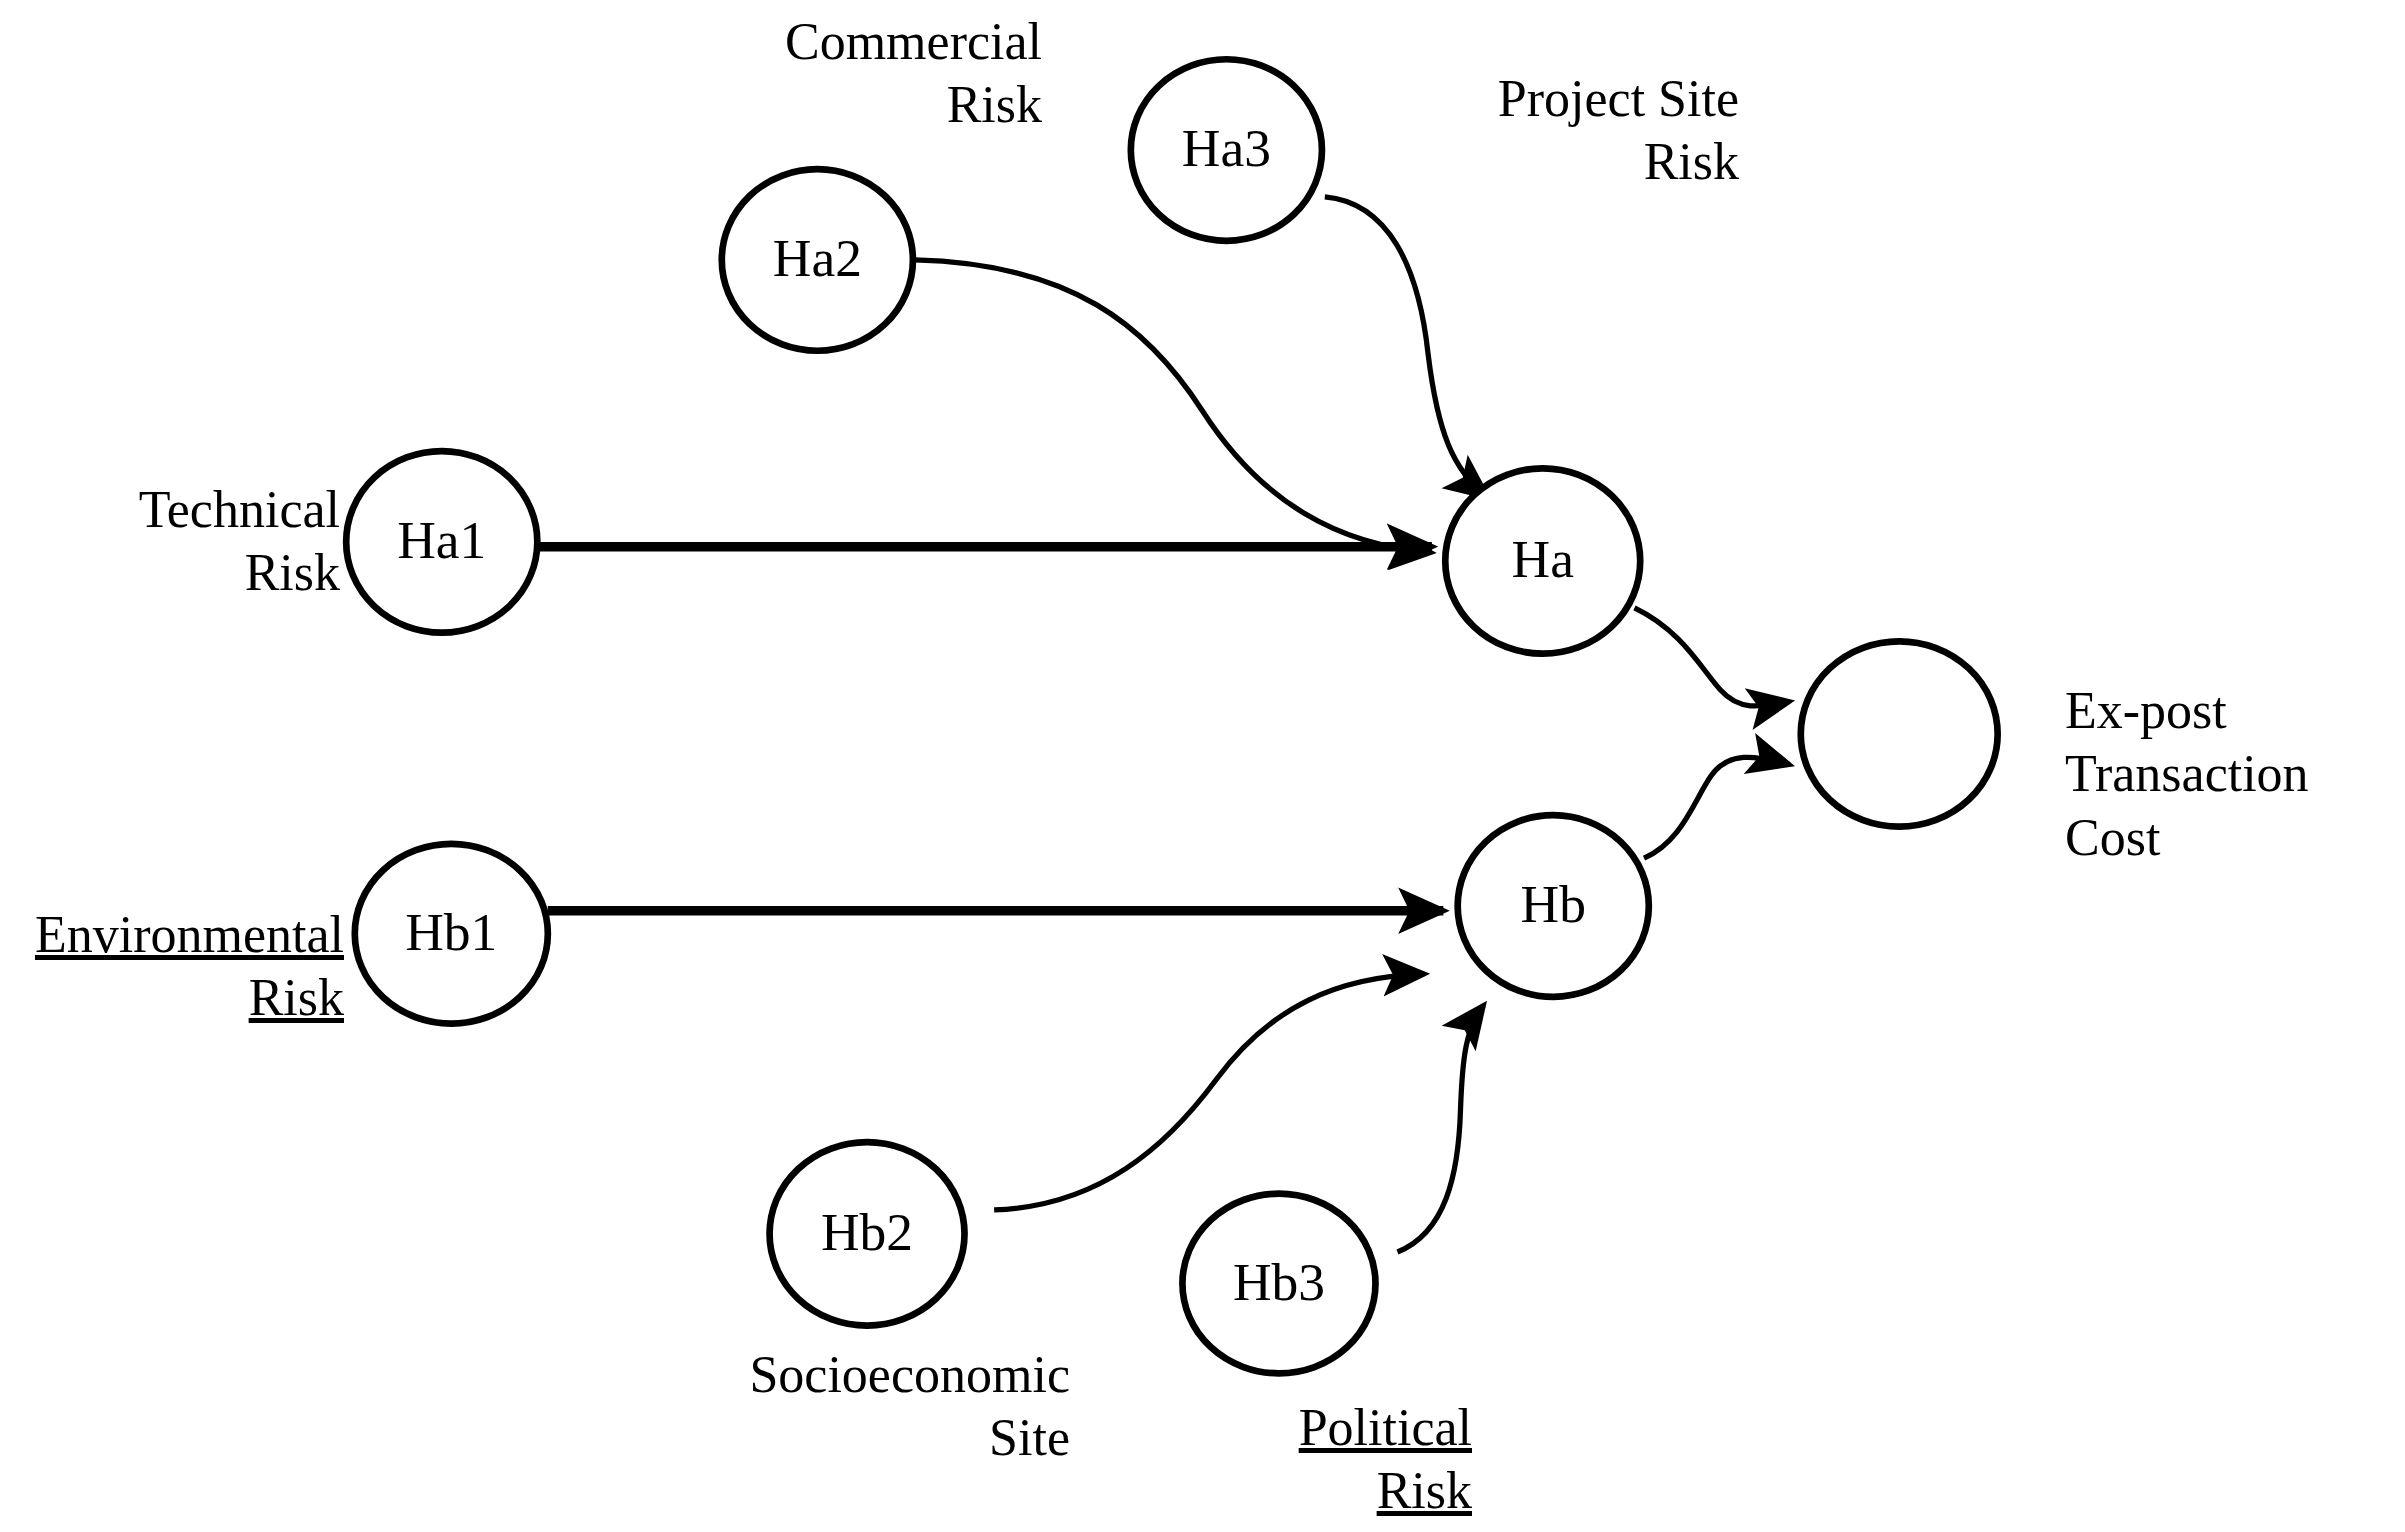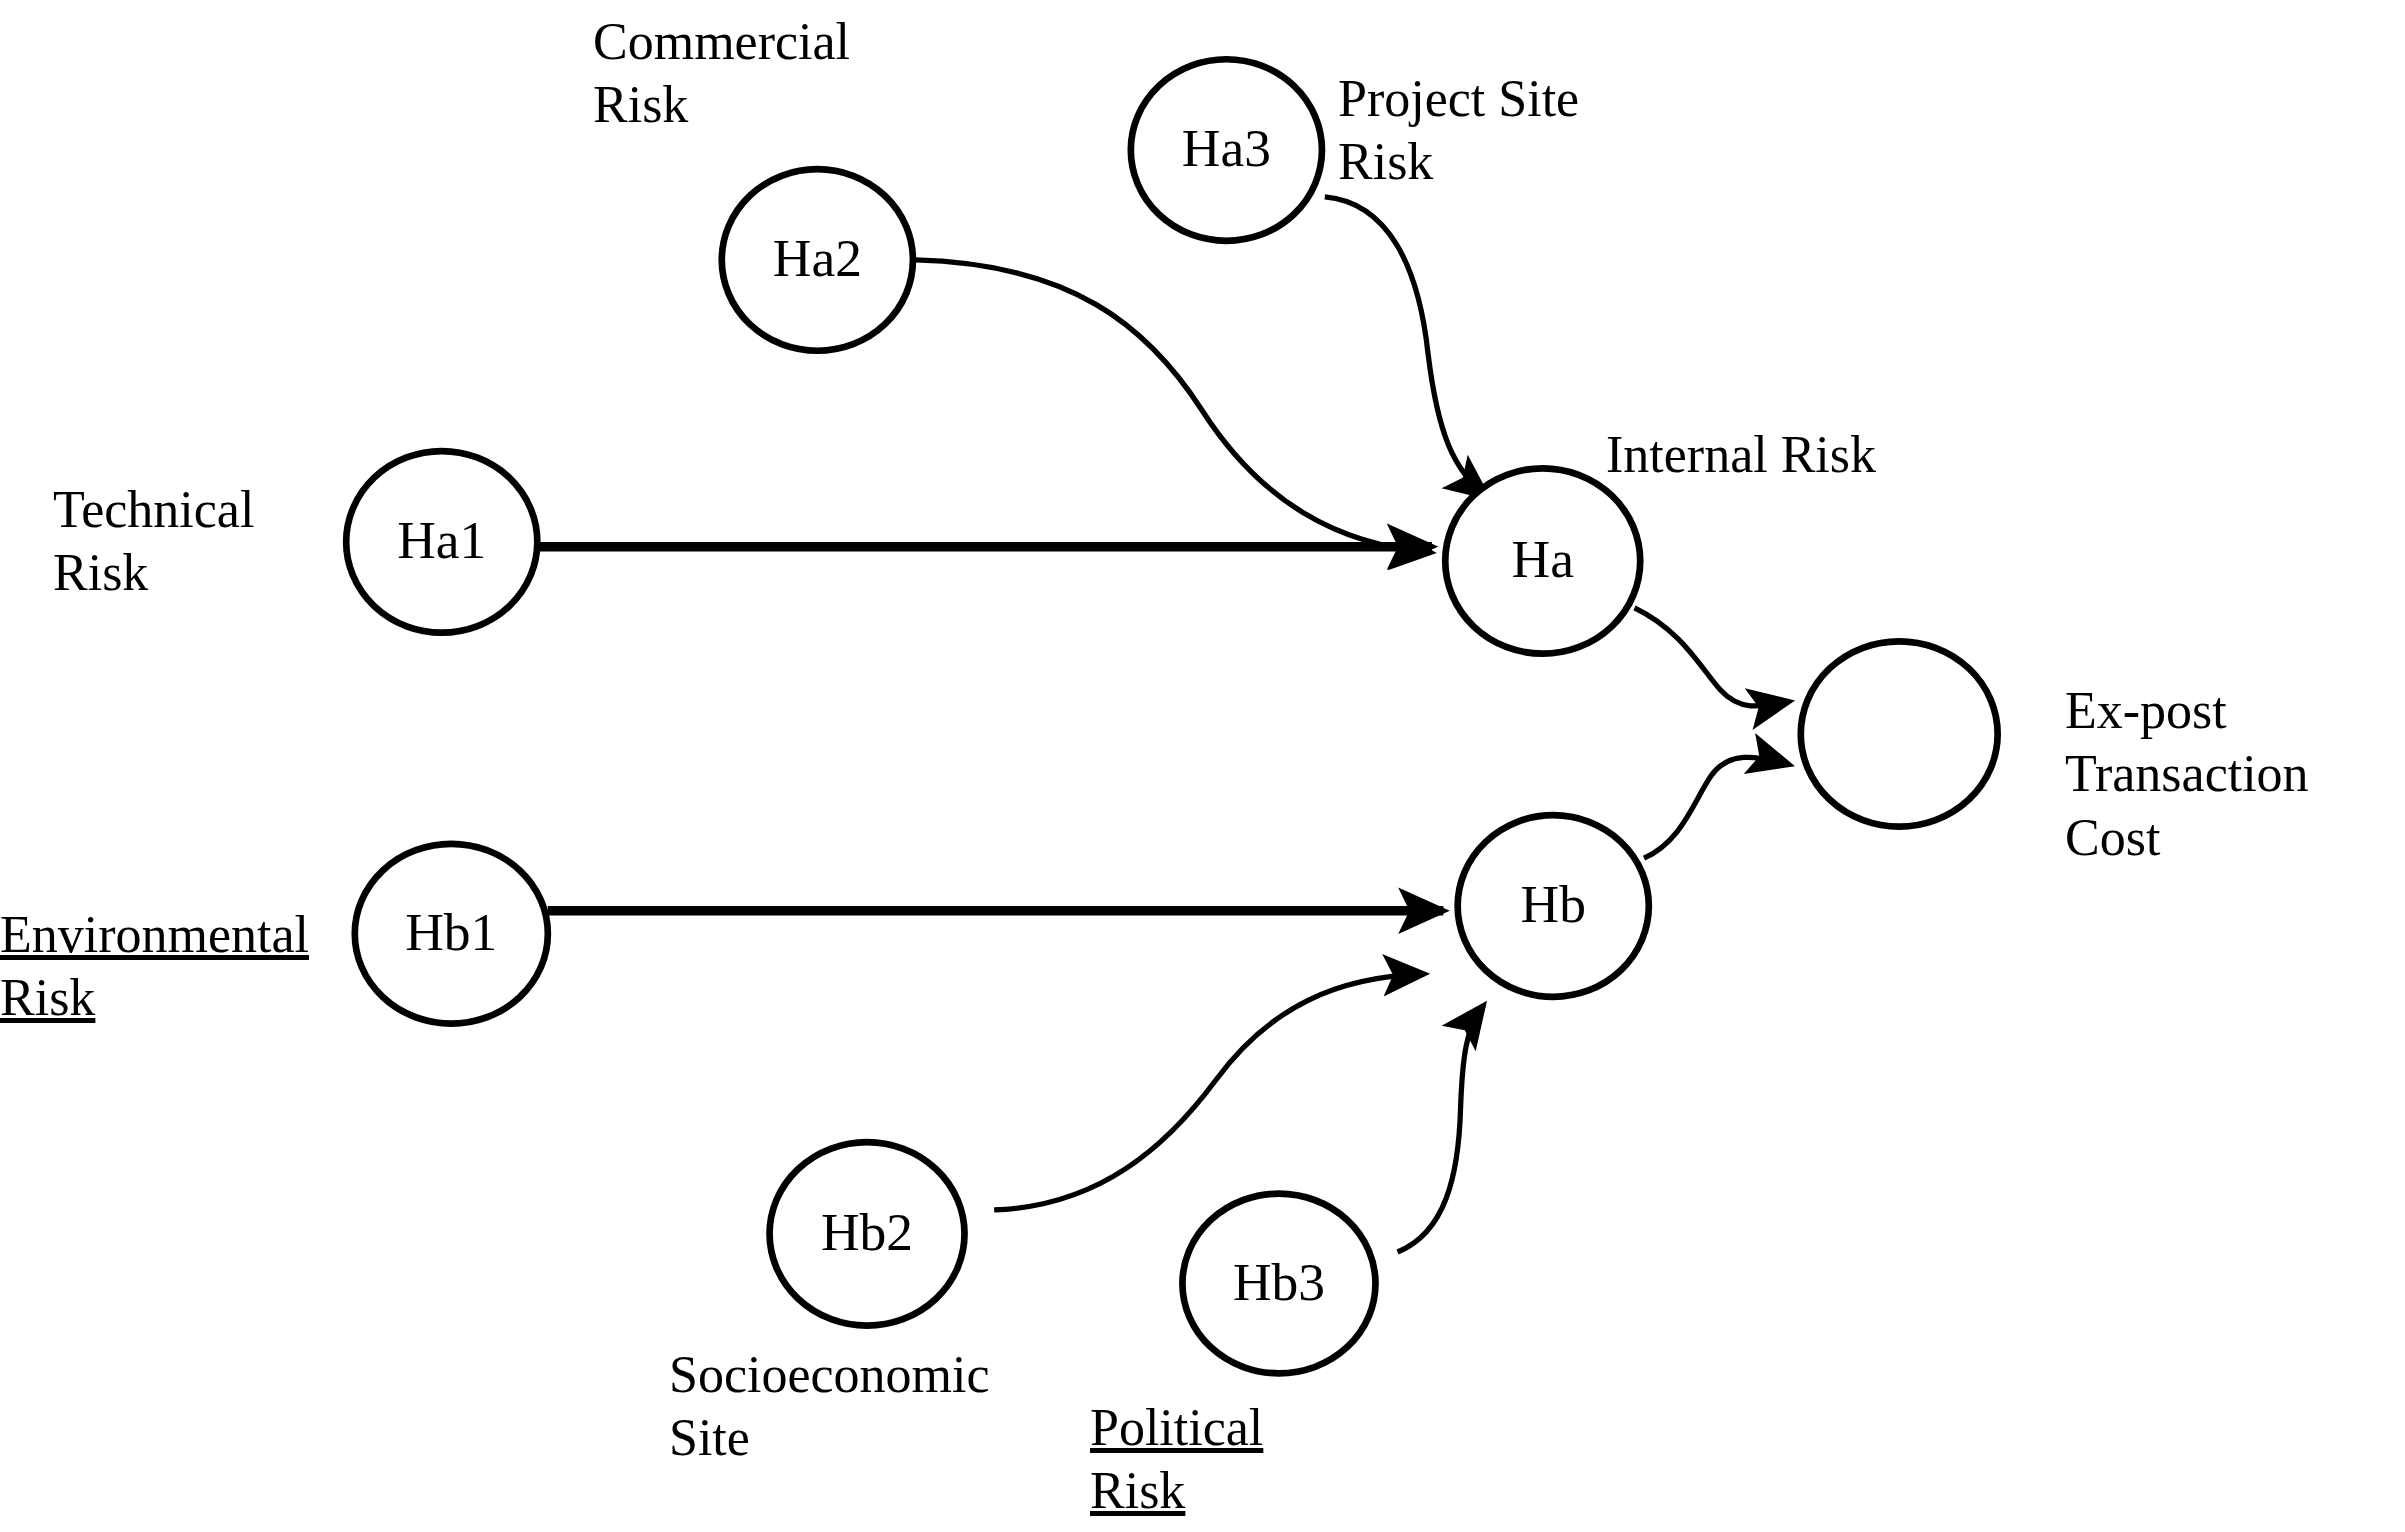--- a/index.html
+++ b/index.html
@@ -49,21 +49,21 @@
   .edge-line.thick {
     stroke-width: 10;
   }
   .caption {
     position: absolute;
     font-family: "Liberation Serif", "DejaVu Serif", serif;
     font-size: 52px;
     line-height: 1.22;
     color: #000000;
     white-space: pre-line;
-    text-align: left;
+    text-align: right;
   }
 </style>
 </head>
 <body>
 
 <div id="diagram-root">
 
   <svg class="canvas" viewBox="0 0 2516 1603" xmlns="http://www.w3.org/2000/svg">
     <defs>
       <marker id="arrowThin" viewBox="0 0 12 12" refX="10.5" refY="6" markerWidth="9" markerHeight="9" orient="auto-start-reverse">
@@ -120,21 +120,20 @@
 
   <div class="caption" style="left: 593px; top: 9.6px; width: 449px;">Commercial
 Risk</div>
 
   <div class="caption" style="left: 1338px; top: 67px; width: 401px;">Project Site
 Risk</div>
 
   <div class="caption" style="left: 53px; top: 478px; width: 287px;">Technical
 Risk</div>
 
-  <div class="caption" style="left: 1606px; top: 423px; width: 401px; text-align: left;">Internal Risk</div>
 
   <div class="caption" style="left: 2065px; top: 679px; width: 344px; text-align: left;">Ex-post
 Transaction Cost</div>
 
   <div class="caption" style="left: 0px; top: 903px; width: 344px; text-decoration: underline;">Environmental
 Risk</div>
 
 
   <div class="caption" style="left: 669px; top: 1343px; width: 401px;">Socioeconomic
 Site</div>

